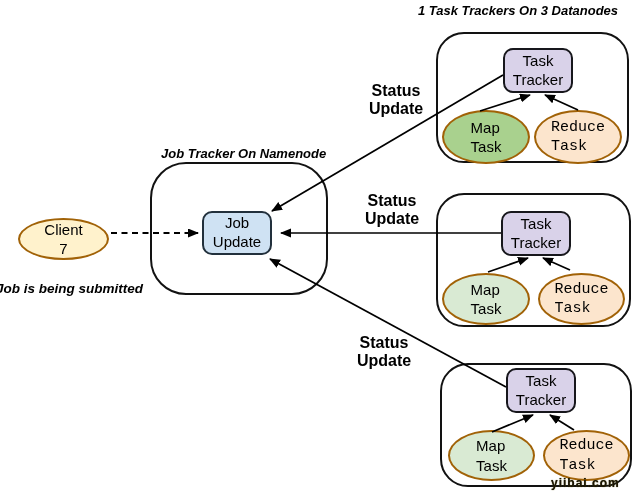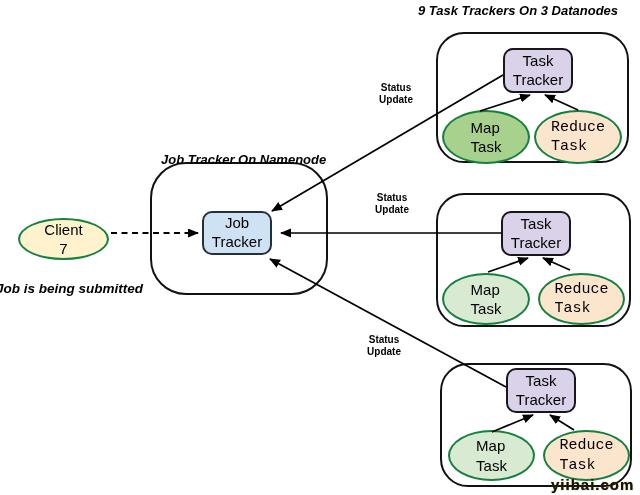--- a/index.html
+++ b/index.html
@@ -16,56 +16,56 @@
   .namenode-box{border-radius:36px;}
   
   .node-rect{
     position:absolute;border:2px solid #17171c;border-radius:10px;box-sizing:border-box;
     display:flex;align-items:center;justify-content:center;text-align:center;
     font-size:15px;line-height:1.25;z-index:3;
   }
   .tt-fill{background:var(--task-tracker-fill,#d9d2e9);}
   .jt-fill{background:var(--job-tracker-fill,#cfe2f3);border-color:#22303c;}
   .ellipse{
-    position:absolute;border:2px solid #15803d;border-radius:50%;box-sizing:border-box;
+    position:absolute;border:2px solid #a16207;border-radius:50%;box-sizing:border-box;
     display:flex;align-items:center;justify-content:center;
     font-size:15px;line-height:1.3;z-index:3;
   }
   .ellipse .inner{text-align:left;}
   .client-fill{background:var(--client-fill,#fff2cc);}
   .map-dark{background:var(--map-dark-fill,#a9d18e);}
   .map-light{background:var(--map-light-fill,#d9ead3);}
   .reduce-fill{background:var(--reduce-fill,#fce5cd);font-family:Liberation Mono, monospace;}
   .client-ellipse{text-align:center;}
   
   .caption{
     position:absolute;font-weight:bold;font-style:italic;font-size:13px;z-index:4;
   }
   .status-label{
-    position:absolute;font-weight:bold;font-size:10px;line-height:1.15;text-align:center;width:74px;z-index:4;
+    position:absolute;font-weight:bold;font-size:16px;line-height:1.15;text-align:center;width:74px;z-index:4;
   }
   .title-label{text-align:center;width:206px;}
   .watermark{
-    position:absolute;font-weight:bold;font-size:15px;letter-spacing:1px;color:#191407;z-index:20;
+    position:absolute;font-weight:bold;font-size:12px;letter-spacing:1px;color:#191407;z-index:20;
     text-shadow:0 0 1px #5a5200;
   }
   svg.wires{position:absolute;left:0;top:0;z-index:6;pointer-events:none;}
 </style>
 </head>
 <body>
 
 <div class="stage">
 
-  <div class="caption title-label abs" style="left:415px;top:3px;">9 Task Trackers On 3 Datanodes</div>
+  <div class="caption title-label abs" style="left:415px;top:3px;">1 Task Trackers On 3 Datanodes</div>
 
-  <div class="caption abs" style="left:161px;top:152px;">Job Tracker On Namenode</div>
+  <div class="caption abs" style="left:161px;top:146px;">Job Tracker On Namenode</div>
 
   <div class="container-box namenode-box" style="left:150px;top:162px;width:178px;height:133px;"></div>
   <div class="node-rect jt-fill prewrap" style="left:202px;top:211px;width:70px;height:44px;">Job
-Tracker</div>
+Update</div>
 
   <div class="ellipse client-fill client-ellipse prewrap" style="left:18px;top:218px;width:91px;height:42px;">Client
 7</div>
   <div class="caption" style="left:-4px;top:281px;font-size:13.5px;">Job is being submitted</div>
 
   <div class="status-label prewrap" style="left:359px;top:82px;">Status
 Update</div>
   <div class="status-label prewrap" style="left:355px;top:192px;">Status
 Update</div>
   <div class="status-label prewrap" style="left:347px;top:334px;">Status

